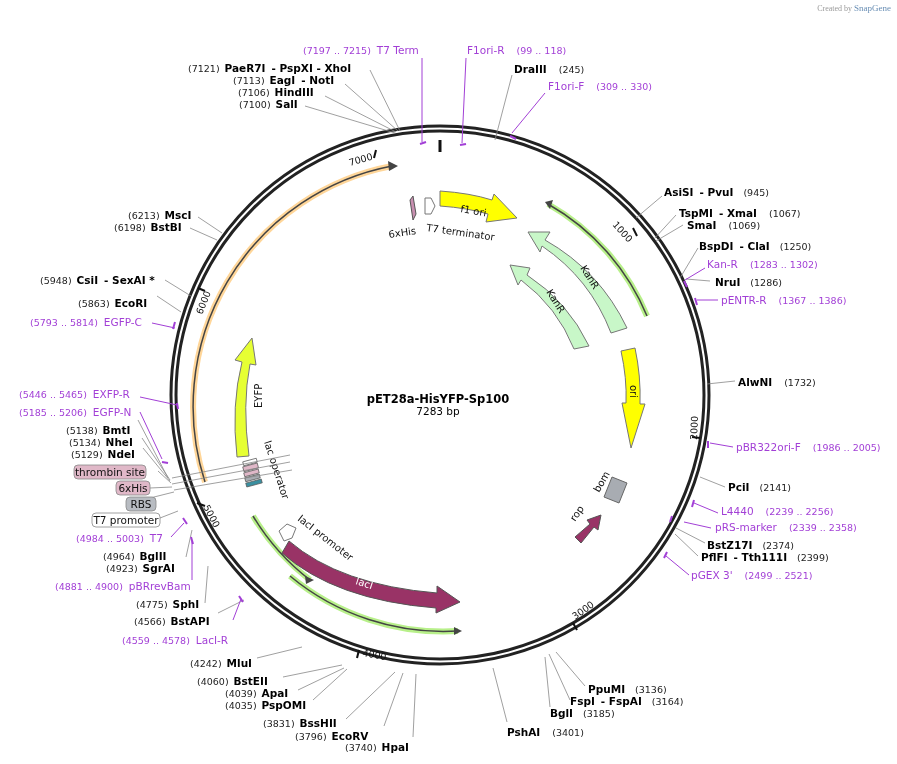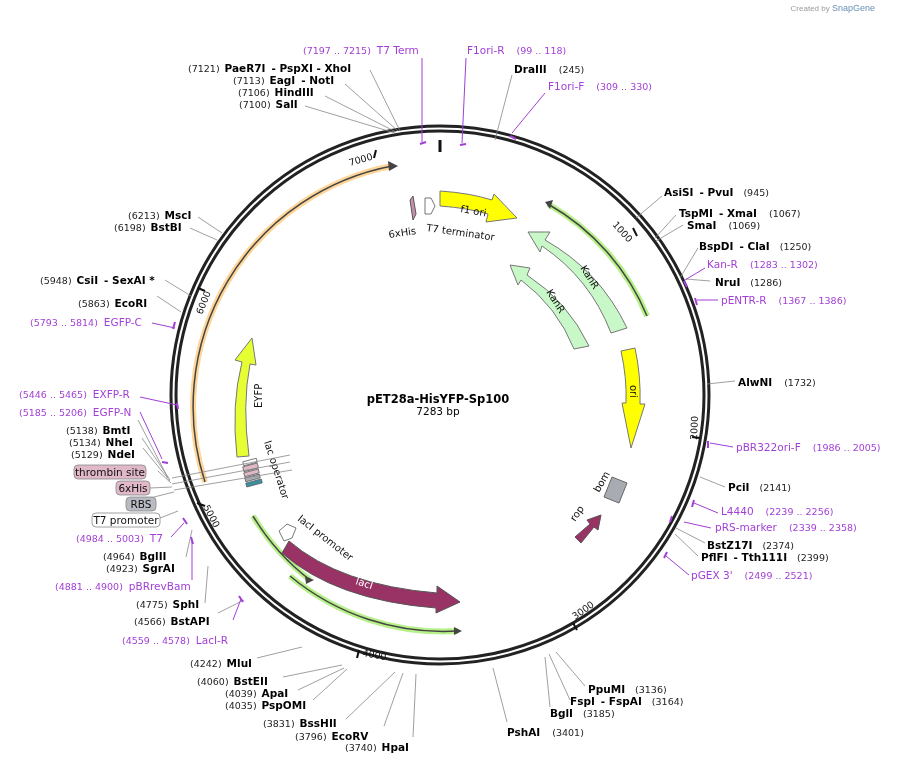--- a/index.html
+++ b/index.html
@@ -1,18 +1,18 @@
 <!DOCTYPE html>
 <html><head>
 <meta charset="utf-8">
 <style>
   html, body { margin:0; padding:0; background:#ffffff; }
   body { width:897px; height:764px; position:relative; overflow:hidden; font-family:"DejaVu Sans", sans-serif; }
   svg { position:absolute; left:0; top:0; }
-  .credit { position:absolute; right:22px; top:3px; font-size:8px; color:#9a9a9a; font-family:Liberation Sans, sans-serif; }
+  .credit { position:absolute; right:6px; top:3px; font-size:8px; color:#9a9a9a; font-family:Liberation Serif, serif; }
   .credit b { color:#6a8fb5; font-weight:normal; font-size:9px; }
   .enz { font-family:"DejaVu Sans", sans-serif; font-size:10.5px; font-weight:bold; fill:#000; }
   .pos { font-family:"DejaVu Sans", sans-serif; font-size:9.5px; fill:#222; }
   .prim { font-family:"DejaVu Sans", sans-serif; font-size:10.5px; fill:#a23fd6; }
   .primpos { font-family:"DejaVu Sans", sans-serif; font-size:9.5px; fill:#a23fd6; }
   .feat { font-family:"DejaVu Sans", sans-serif; font-size:10px; fill:#111; }
   .tick { font-family:"DejaVu Sans", sans-serif; font-size:9.5px; fill:#111; }
   .title { font-family:"DejaVu Sans", sans-serif; font-size:11.5px; font-weight:bold; fill:#000; }
   .sub { font-family:"DejaVu Sans", sans-serif; font-size:10.5px; fill:#000; }
   .boxlbl { font-family:"DejaVu Sans", sans-serif; font-size:10.5px; fill:#111; }

